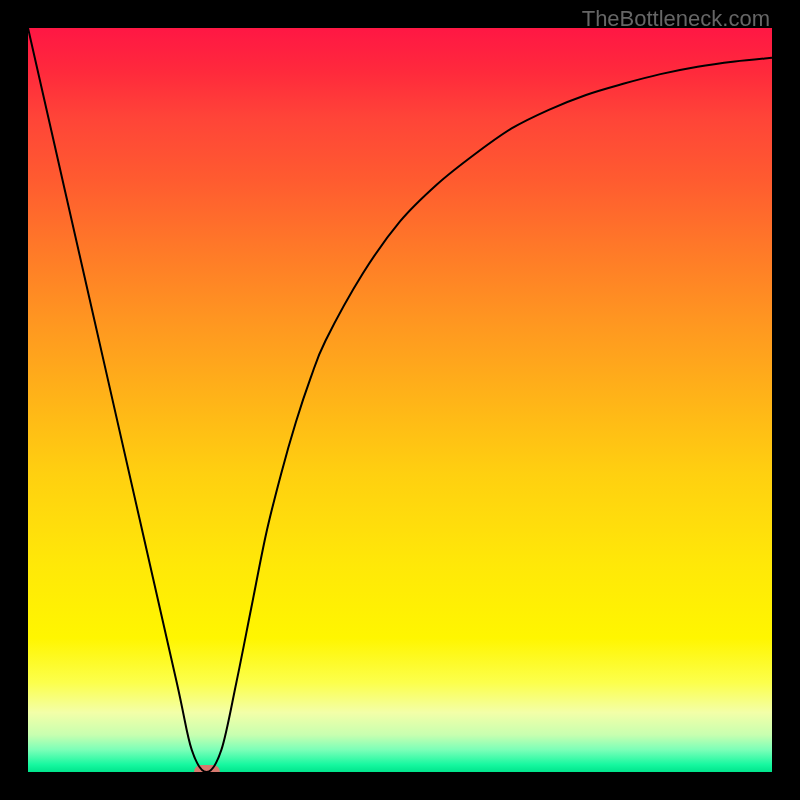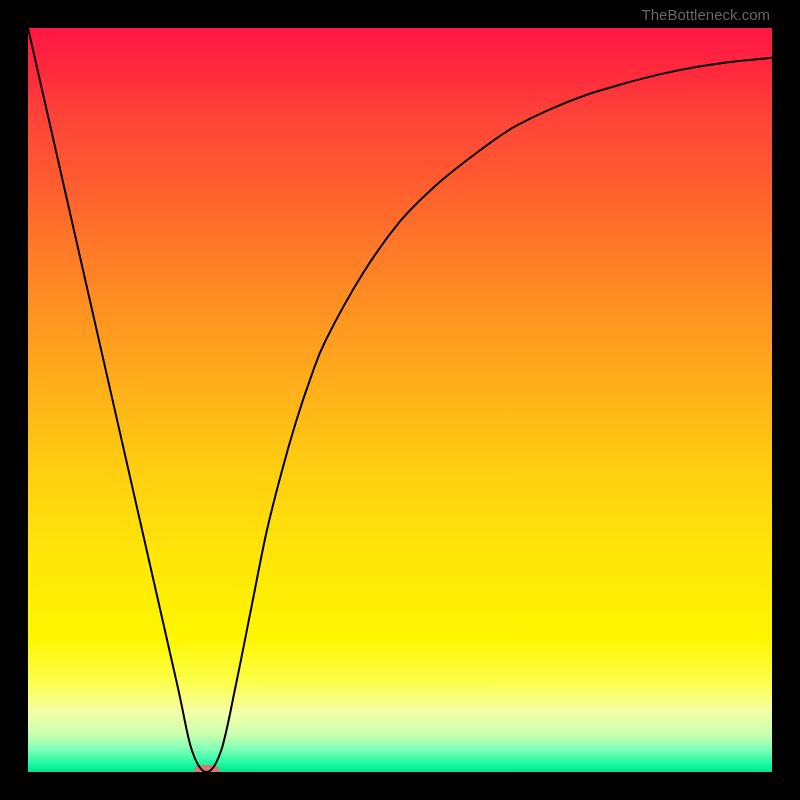--- a/index.html
+++ b/index.html
@@ -9,21 +9,21 @@
     background: #000;
     position: relative;
     overflow: hidden;
     font-family: Arial, Helvetica, sans-serif;
   }
   .watermark {
     position: absolute;
     top: 6px;
     right: 30px;
     color: #666;
-    font-size: 15px;
+    font-size: 22px;
     font-weight: 500;
     z-index: 5;
   }
   .plot-area {
     position: absolute;
     left: 28px;
     top: 28px;
     width: 744px;
     height: 744px;
     overflow: hidden;

